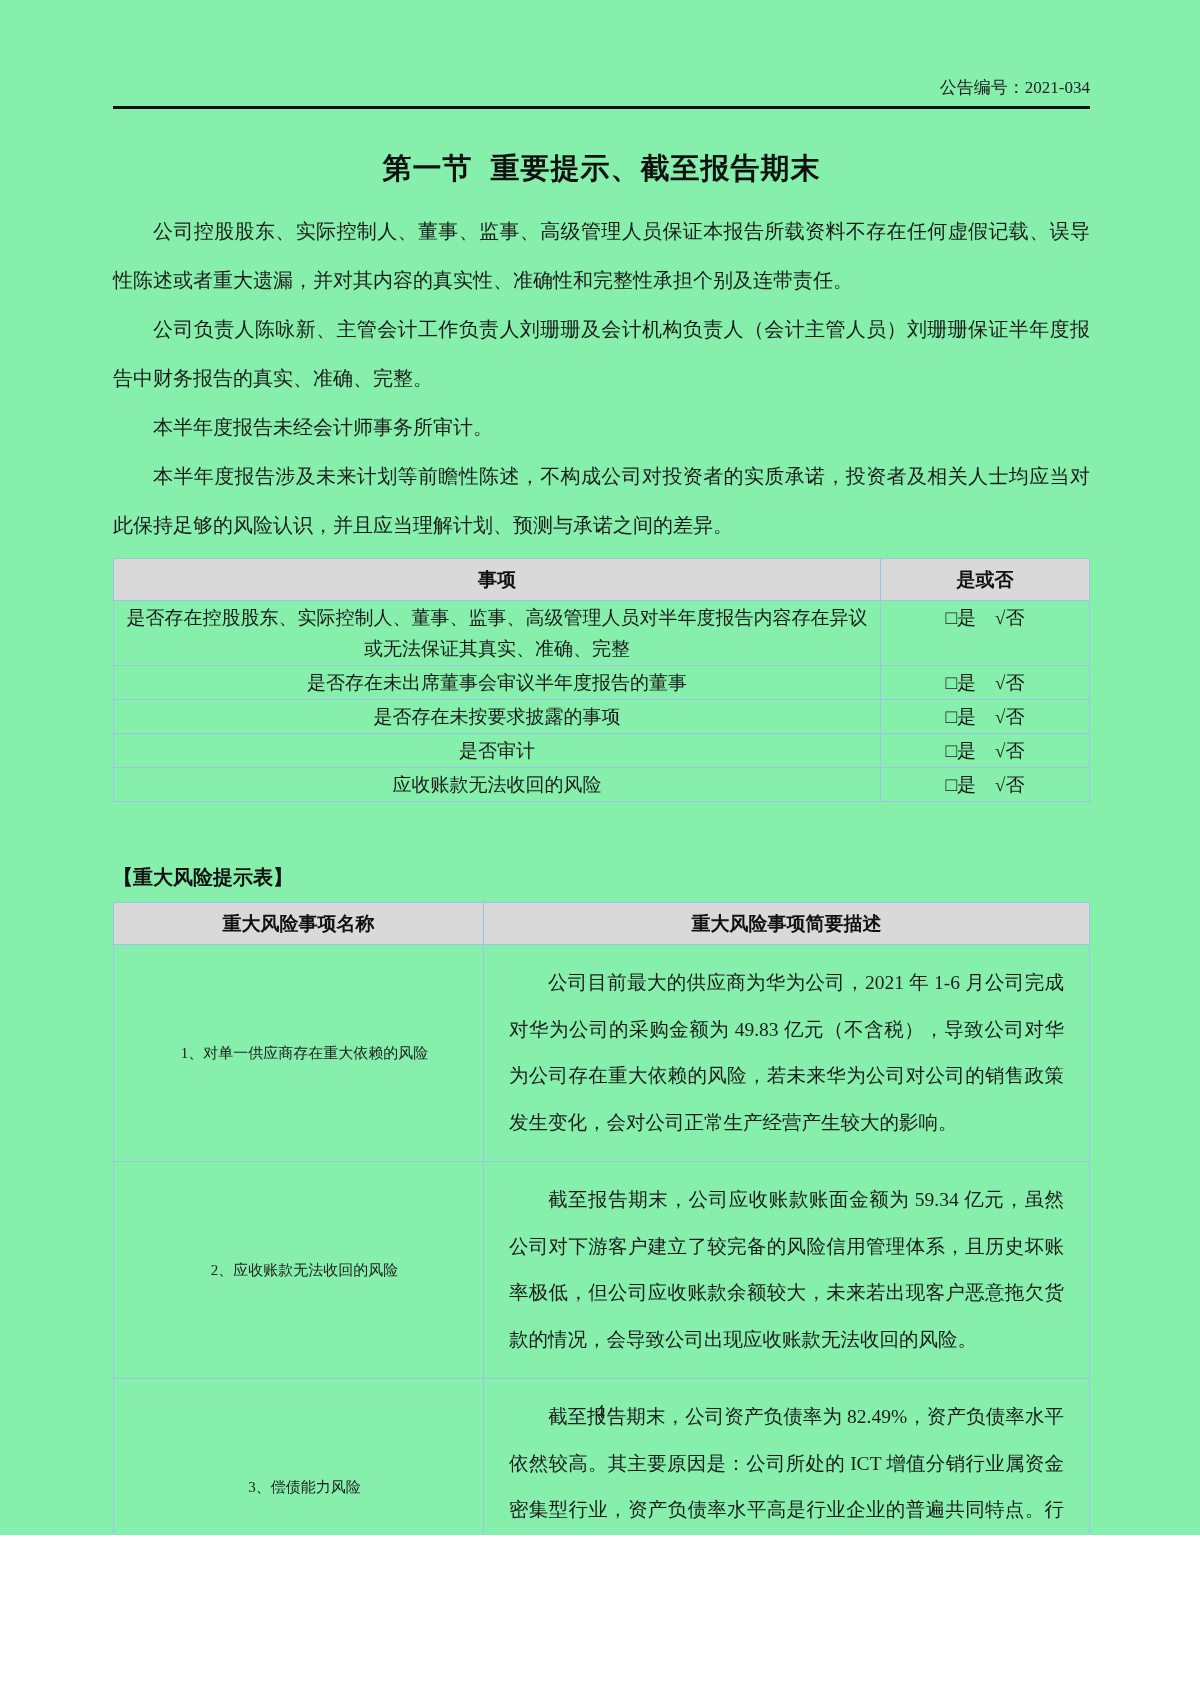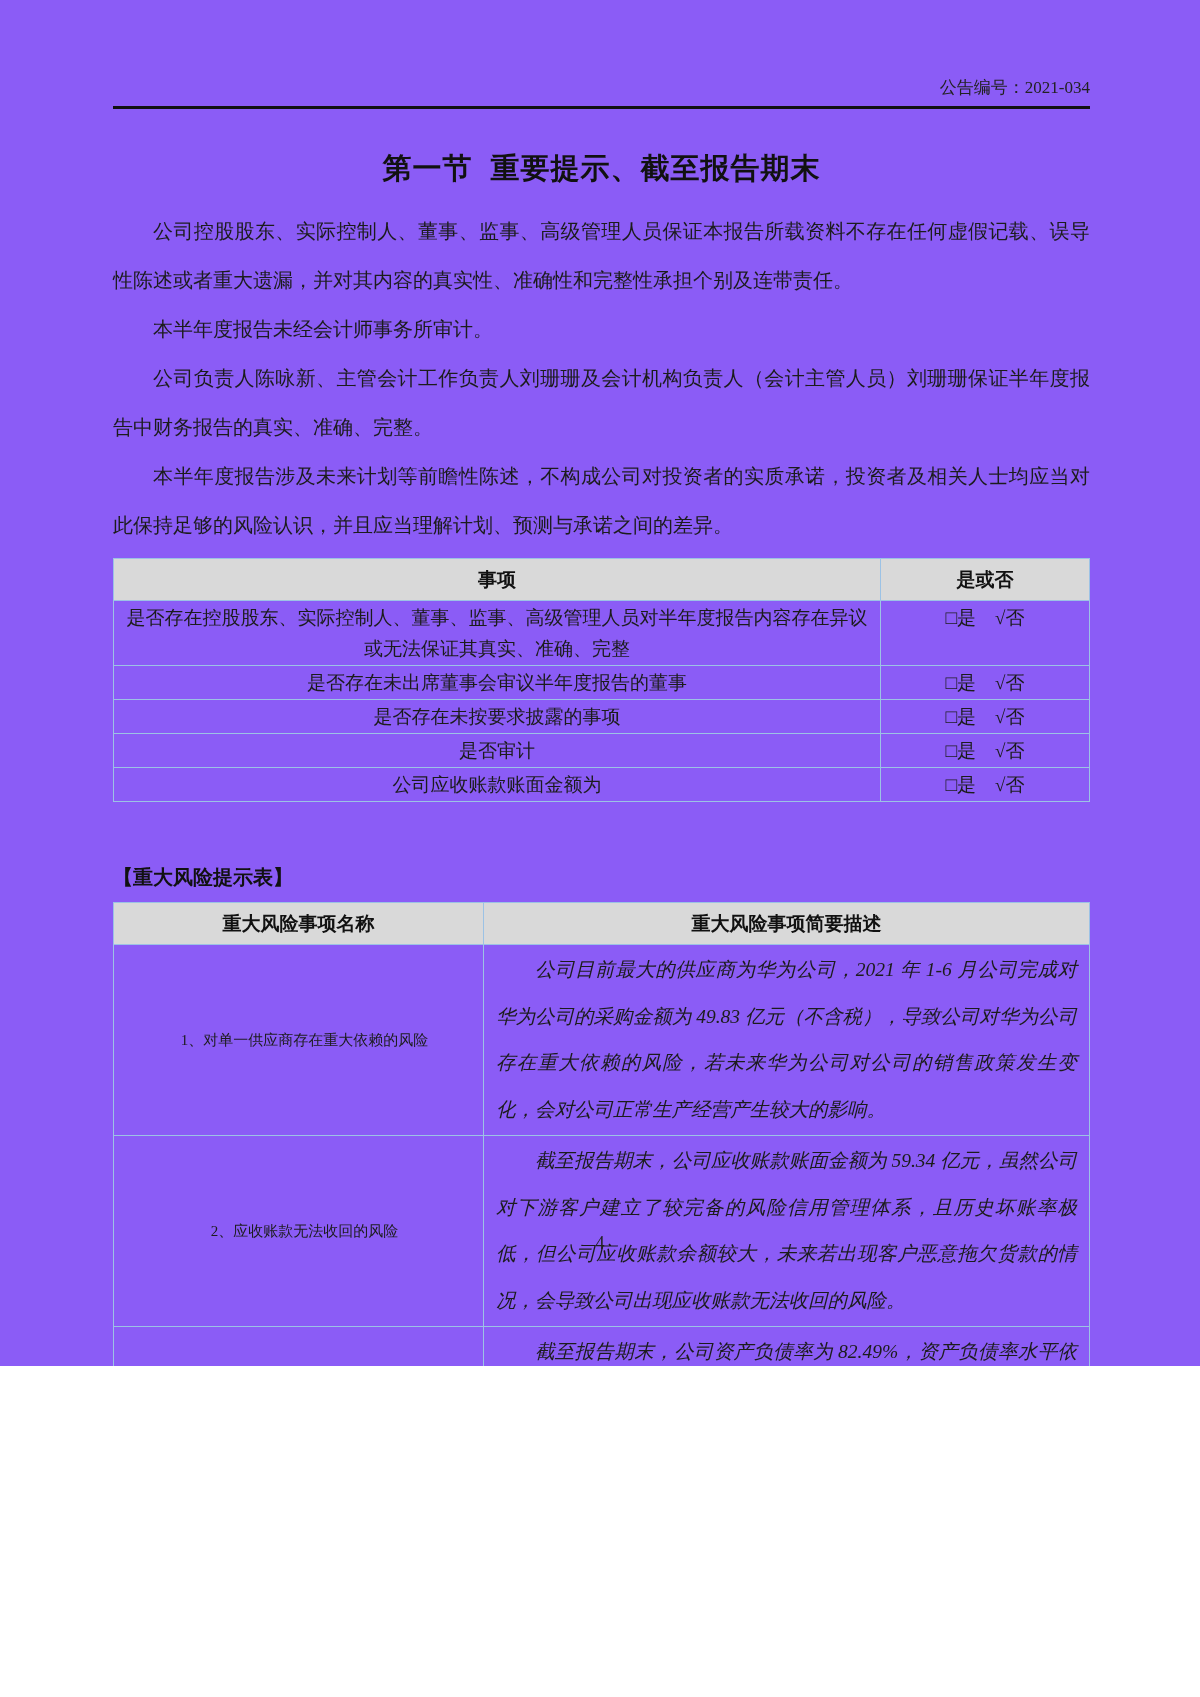--- a/index.html
+++ b/index.html
@@ -1,22 +1,22 @@
 <!DOCTYPE html>
 <html lang="zh"><head>
 <meta charset="utf-8">
 <style>
   html, body { margin: 0; padding: 0; background: #ffffff; }
   .page {
     position: relative;
     width: 1200px;
-    height: 1366px;
+    height: 1535px;
     box-sizing: border-box;
     padding: 76px 110px 0 113px;
-    background: #8b5cf6;
+    background: #86efac;
     color: #1c1c1c;
     font-family: "Liberation Serif", "DejaVu Serif", serif;
     overflow: hidden;
   }
   
   .doc-header { border-bottom: 3px solid #111; padding-bottom: 7px; }
   .doc-number {
     text-align: right;
     font-size: 17px;
     font-family: "Liberation Serif", "DejaVu Serif", serif;
@@ -88,21 +88,21 @@
     padding: 0 8px 0 20px;
     line-height: 30px;
   }
   .risks td.risk-desc {
     font-size: 19.5px;
     line-height: 46.5px;
     vertical-align: middle;
     text-align: justify;
     padding: 2px 12px;
   }
-  .risks td.risk-desc p { margin: 0; text-indent: 2em; font-style: italic; }
+  .risks td.risk-desc p { margin: 13px; text-indent: 2em; }
   .risks tr.r0 td { height: 186px; }
   .risks tr.r1 td { height: 191px; }
   .risks tr.r2 td { height: 189px; }
   
   .page-footer {
     position: absolute;
     left: 0; right: 0;
     bottom: 112px;
     text-align: center;
   }
@@ -116,22 +116,22 @@
   <header class="doc-header">
     <div class="doc-number">公告编号：2021-034</div>
   </header>
 
   <h1 class="sec-title">
     <span class="sec-label">第一节</span><span>重要提示、截至报告期末</span>
   </h1>
 
   <div class="body-text">
     <p class="para">公司控股股东、实际控制人、董事、监事、高级管理人员保证本报告所载资料不存在任何虚假记载、误导性陈述或者重大遗漏，并对其内容的真实性、准确性和完整性承担个别及连带责任。</p>
+    <p class="para">公司负责人陈咏新、主管会计工作负责人刘珊珊及会计机构负责人（会计主管人员）刘珊珊保证半年度报告中财务报告的真实、准确、完整。</p>
     <p class="para">本半年度报告未经会计师事务所审计。</p>
-    <p class="para">公司负责人陈咏新、主管会计工作负责人刘珊珊及会计机构负责人（会计主管人员）刘珊珊保证半年度报告中财务报告的真实、准确、完整。</p>
     <p class="para">本半年度报告涉及未来计划等前瞻性陈述，不构成公司对投资者的实质承诺，投资者及相关人士均应当对此保持足够的风险认识，并且应当理解计划、预测与承诺之间的差异。</p>
   </div>
 
   <table class="matters">
     <colgroup>
         <col style="width:78.6%">
         <col style="width:21.4%">
       </colgroup>
     <thead>
       <tr>
@@ -150,21 +150,21 @@
       </tr>
       <tr class="short">
         <td class="item">是否存在未按要求披露的事项</td>
         <td class="answer">□是　√否</td>
       </tr>
       <tr class="short">
         <td class="item">是否审计</td>
         <td class="answer">□是　√否</td>
       </tr>
       <tr class="short">
-        <td class="item">公司应收账款账面金额为</td>
+        <td class="item">应收账款无法收回的风险</td>
         <td class="answer">□是　√否</td>
       </tr>
     </tbody>
   </table>
 
   <h2 class="risk-heading">【重大风险提示表】</h2>
 
   <table class="risks">
     <colgroup>
         <col style="width:37.9%">

